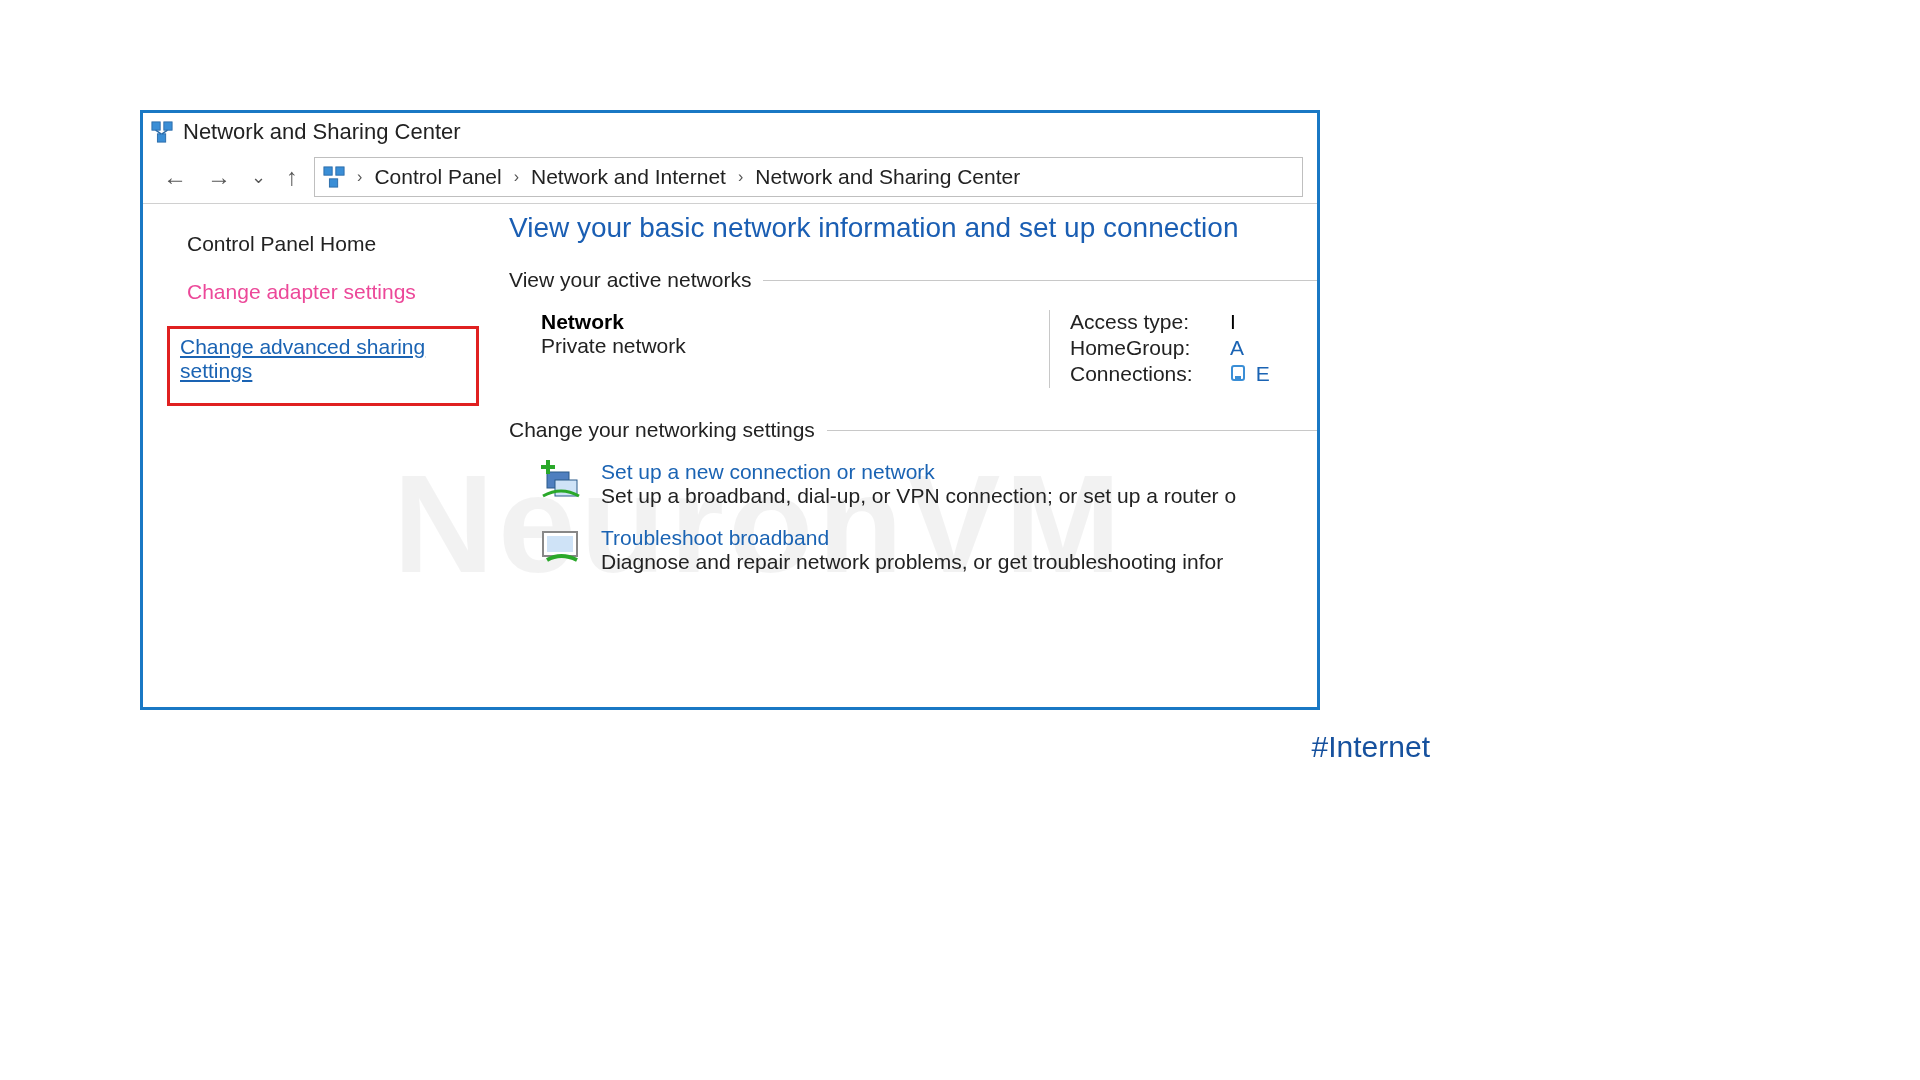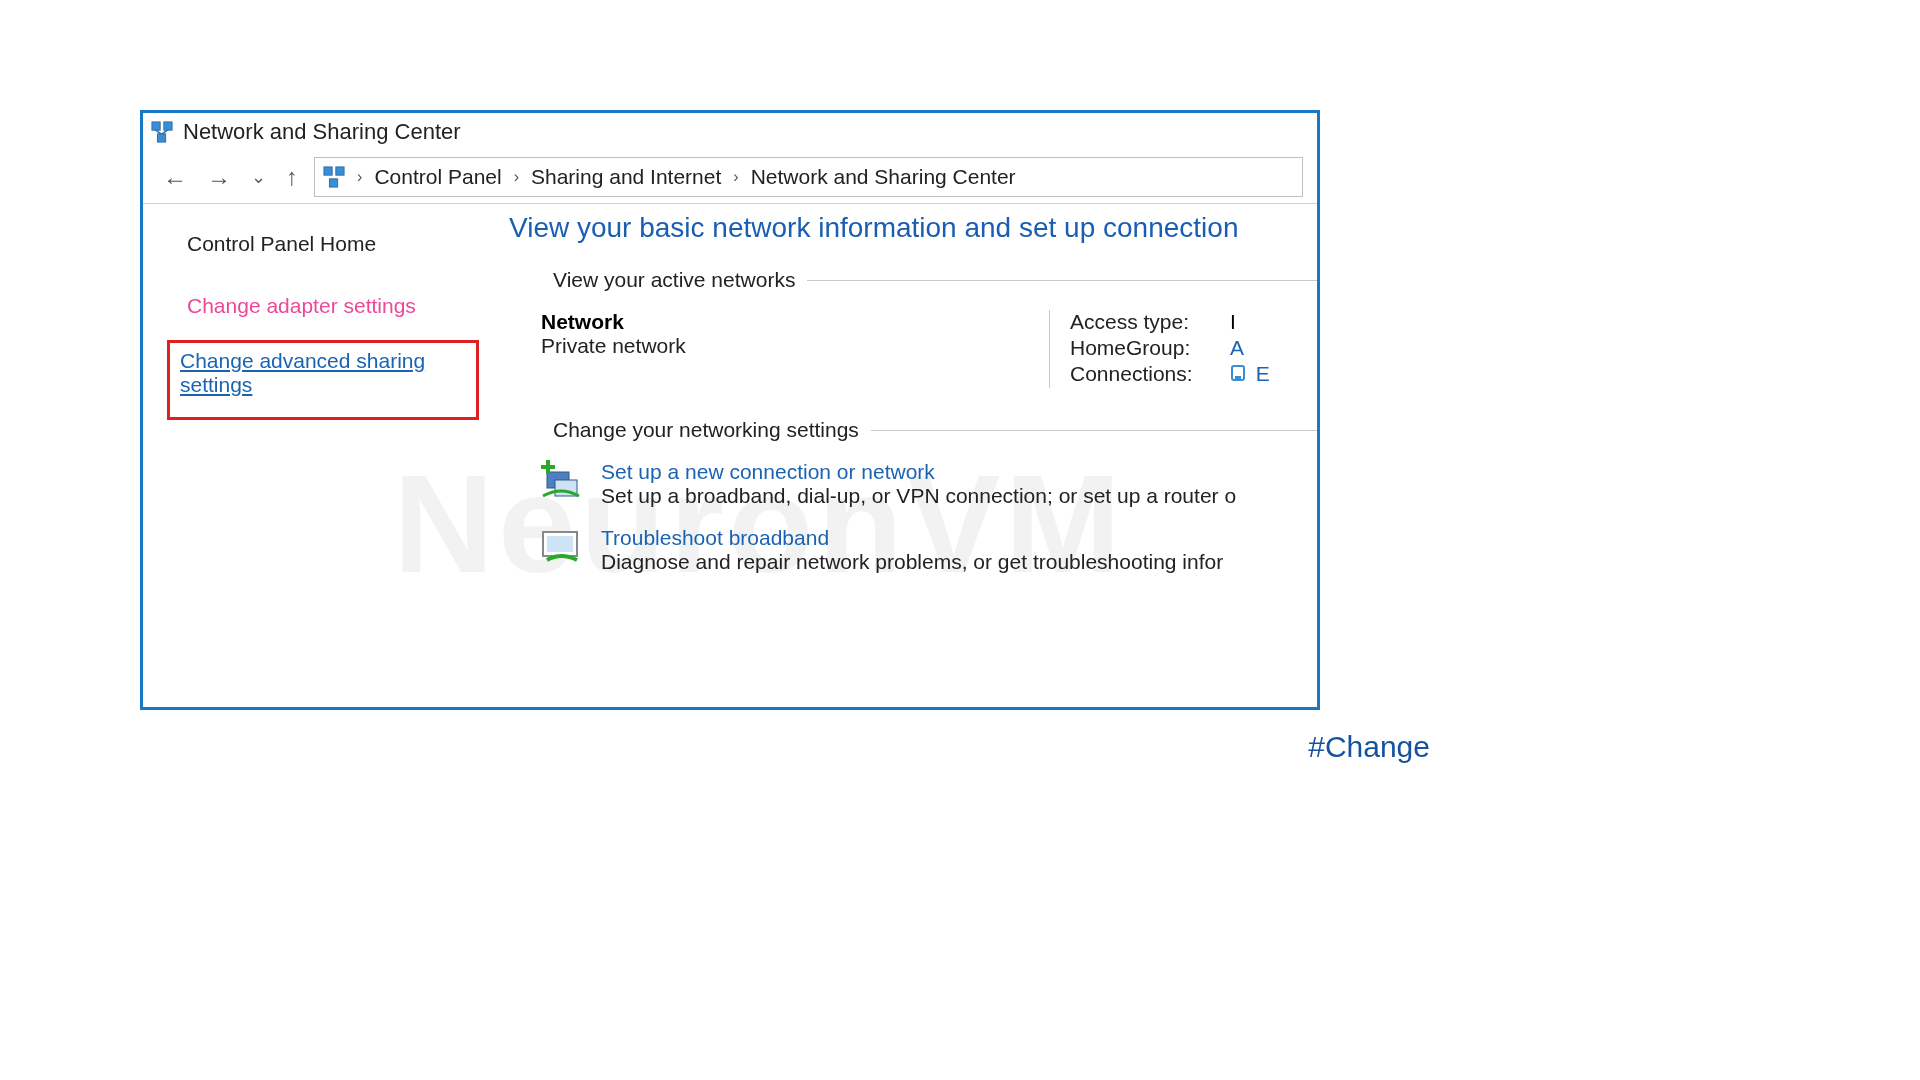--- a/index.html
+++ b/index.html
@@ -73,21 +73,21 @@
     .content {
       display: flex;
       height: calc(100% - 90px);
     }
     .sidebar {
       width: 360px;
       padding: 28px 24px 0 44px;
       font-size: 21px;
       color: #222;
     }
-    .sidebar .cp-home { margin-bottom: 38px; }
+    .sidebar .cp-home { margin-bottom: 24px; }
     .sidebar .side-plain { color:#ec4899; cursor:pointer; margin-bottom: 22px;}
     .sidebar .highlighted {
       border: 3px solid #e02020;
       padding: 6px 10px 20px 10px;
       margin-left: -20px;
       display:inline-block;
     }
     .sidebar .highlighted a{
       color:#1a63b3;
       text-decoration: underline;
@@ -104,21 +104,20 @@
       font-weight: 400;
       margin-bottom: 24px;
       white-space: nowrap;
     }
     .section-title {
       display:flex;
       align-items:center;
       gap: 12px;
       margin-bottom: 18px;
       color:#222;
-      margin-left:44px;
     }
     .section-title .line {
       flex:1;
       height:1px;
       background:#c8c8c8;
     }
     .net-row {
       display:flex;
       margin-left: 32px;
       margin-bottom: 30px;
@@ -200,21 +199,21 @@
       <span class="addr-icon">
         <svg viewBox="0 0 24 24" width="22" height="22">
           <rect x="1" y="1" width="9" height="9" fill="#3a8ed6" stroke="#2a6aa8"></rect>
           <rect x="14" y="1" width="9" height="9" fill="#3a8ed6" stroke="#2a6aa8"></rect>
           <rect x="7" y="14" width="9" height="9" fill="#3a8ed6" stroke="#2a6aa8"></rect>
         </svg>
       </span>
       <span class="addr-sep">›</span>
       <span>Control Panel</span>
       <span class="addr-sep">›</span>
-      <span>Sharing and Internet</span>
+      <span>Network and Internet</span>
       <span class="addr-sep">›</span>
       <span>Network and Sharing Center</span>
     </div>
   </div>
 
   <div class="content">
 
     <div class="sidebar">
       <div class="cp-home">Control Panel Home</div>
       <div class="side-plain">Change adapter settings</div>
@@ -292,13 +291,13 @@
         <div class="action-text">
           <div class="act-title">Troubleshoot broadband</div>
           <div class="act-desc">Diagnose and repair network problems, or get troubleshooting infor</div>
         </div>
       </div>
 
     </div>
   </div>
 </div>
 
-<div class="hashtag">#Change</div>
+<div class="hashtag">#Internet</div>
 
 </body></html>

